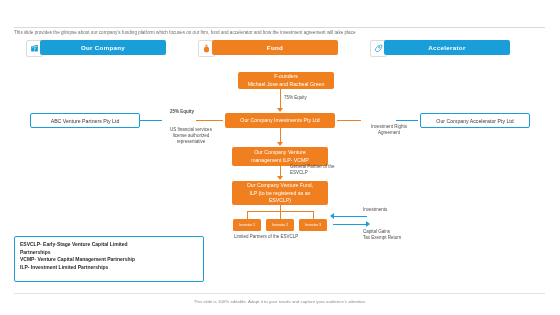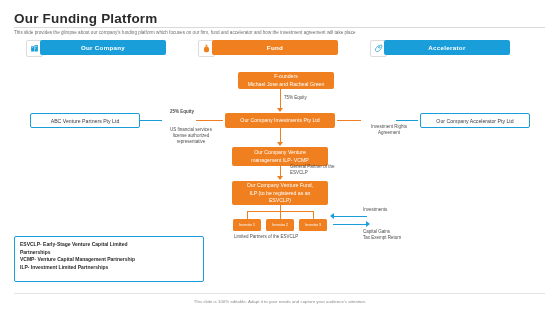--- a/index.html
+++ b/index.html
@@ -188,21 +188,20 @@
     left: 14px; top: 293px;
     width: 531px; height: 1px;
     background: #e3e3e3;
   }
 </style>
 </head>
 <body>
 
 <div class="slide">
 
-  <div class="title">Our Funding Platform</div>
   <div class="title-rule"></div>
   <div class="subtitle">This slide provides the glimpse about our company's funding platform which focuses on our firm, fund and accelerator and how the investment agreement will take place</div>
 
   <div class="nav-icon ico1">
     <svg width="9" height="9" viewBox="0 0 24 24" fill="#1a9ed9">
       <rect x="3" y="6" width="8" height="14"></rect>
         <rect x="12" y="3" width="9" height="17"></rect>
       <rect x="5" y="8" width="2" height="2" fill="#fff"></rect>
         <rect x="14" y="6" width="2" height="2" fill="#fff"></rect>
       <rect x="17" y="6" width="2" height="2" fill="#fff"></rect>

